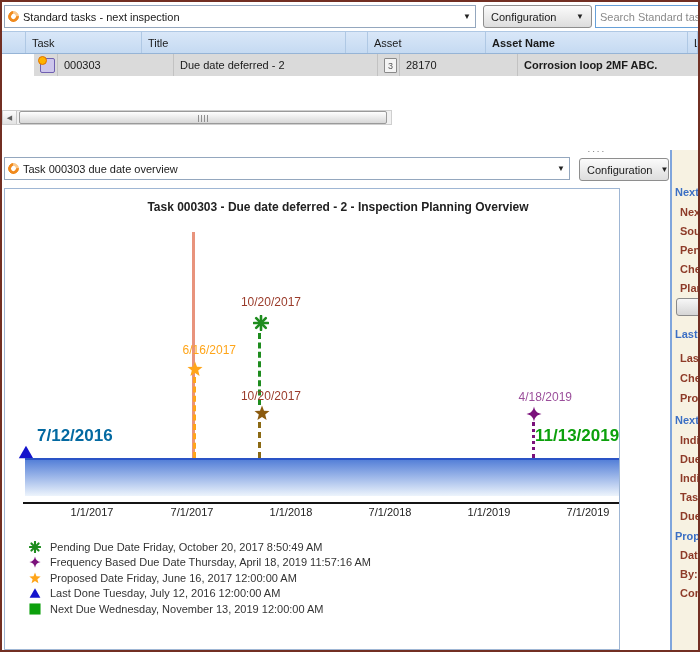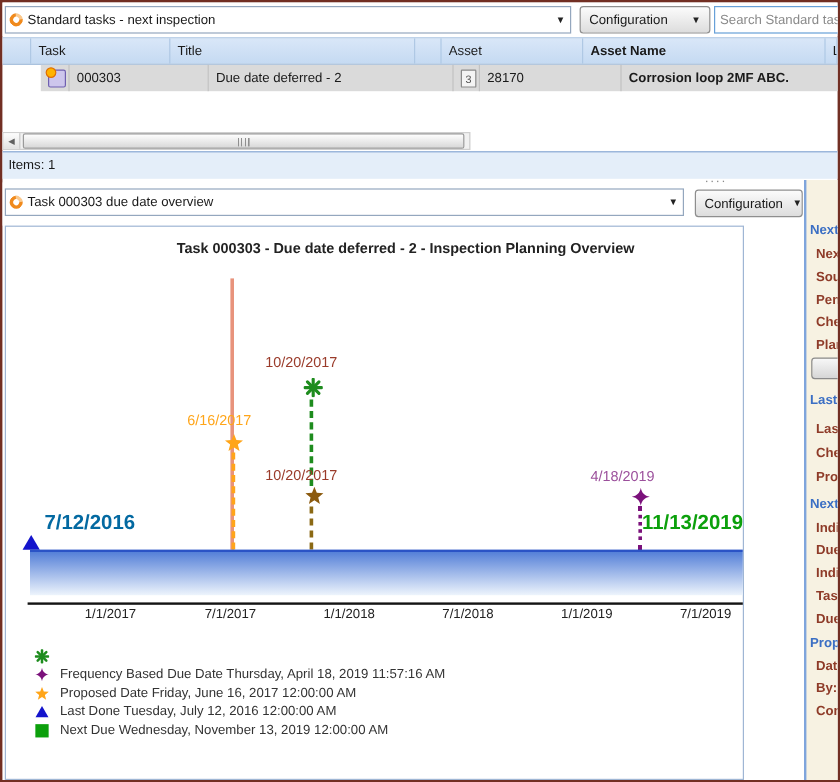--- a/index.html
+++ b/index.html
@@ -53,21 +53,21 @@
   
   .chart-panel { position:absolute; left:2px; top:186px; width:616px; height:462px; background:#fff; border:1px solid #9FB6D4; overflow:hidden; }
   .abs { position:absolute; }
   .chart-title { left:0; top:11px; width:666px; text-align:center; font-weight:bold; font-size:12px; color:#222; }
   .stem { position:absolute; width:0; }
   .stem-salmon { left:187px; top:43px; height:226px; width:3px; background:#E8937C; }
   .stem-orange { left:188px; top:188px; height:81px; border-left:3px dashed #FFA519; }
   .stem-green  { left:253px; top:144px; height:72px; border-left:3px dashed #1E8C1E; }
   .stem-brown  { left:253px; top:233px; height:36px; border-left:3px dashed #8B6914; }
   .stem-purple { left:527px; top:233px; height:36px; border-left:3px dotted #7B117B; }
-  .dlabel { position:absolute; width:80px; text-align:left; font-size:12px; white-space:nowrap; }
+  .dlabel { position:absolute; width:80px; text-align:right; font-size:12px; white-space:nowrap; }
   .biglabel { position:absolute; font-size:17px; font-weight:bold; white-space:nowrap; }
   .marker { position:absolute; }
   .timeline-bar { position:absolute; left:20px; top:269px; width:620px; height:38px; border-top:2px solid #2A53C6; background:linear-gradient(#5580D8,#EDF4FC); }
   .axis { position:absolute; left:18px; top:313px; width:634px; height:2px; background:#141414; }
   .tick { position:absolute; top:317px; width:80px; text-align:center; color:#222; }
   .legend { position:absolute; left:24px; top:350px; }
   .legend-item { display:flex; align-items:center; height:15.5px; white-space:nowrap; color:#333; }
   .legend-item svg { margin-right:9px; flex:0 0 auto; }
 
   
@@ -121,23 +121,20 @@
     <div class="cell c-last">Tu</div>
   </div>
 
   <div class="hscroll">
     <div class="hs-arrow">◀</div>
     <div class="hs-thumb">
       <div class="hs-grip"></div>
     </div>
   </div>
 
-  <div class="itemsbar">
-    <span>Items: 1</span>
-  </div>
 
   <div class="splitter-dots">····</div>
 
   <div style="position:absolute;left:0;top:150px;width:668px;height:36px;background:#fff;">
     <div class="combo combo2">
       <span class="logo"></span>
       <span class="combo-text">Task 000303 due date overview</span>
       <span class="combo-arrow">▼</span>
     </div>
     <div class="cfg-btn cfg2">
@@ -198,20 +195,21 @@
     <div class="legend">
       <div class="legend-item">
         <svg width="12" height="12" viewBox="0 0 16 16">
           <g stroke="#1E8C1E" stroke-width="2.8" stroke-linecap="round">
             <line x1="8" y1="1" x2="8" y2="15"></line>
               <line x1="1" y1="8" x2="15" y2="8"></line>
             <line x1="3.2" y1="3.2" x2="12.8" y2="12.8"></line>
               <line x1="12.8" y1="3.2" x2="3.2" y2="12.8"></line>
           </g>
         </svg>
+        <span>Pending Due Date Friday, October 20, 2017 8:50:49 AM</span>
       </div>
       <div class="legend-item">
         <svg width="12" height="12" viewBox="0 0 16 16">
           <path d="M8 .5 C8.9 5 11 7.1 15.5 8 C11 8.9 8.9 11 8 15.5 C7.1 11 5 8.9 .5 8 C5 7.1 7.1 5 8 .5 Z" fill="#7B117B"></path>
         </svg>
         <span>Frequency Based Due Date Thursday, April 18, 2019 11:57:16 AM</span>
       </div>
       <div class="legend-item">
         <svg width="12" height="12" viewBox="0 0 16 16">
           <path d="M8 .6 L10 5.7 L15.5 6 L11.2 9.5 L12.6 14.9 L8 11.9 L3.4 14.9 L4.8 9.5 L.5 6 L6 5.7 Z" fill="#FFA519"></path>

